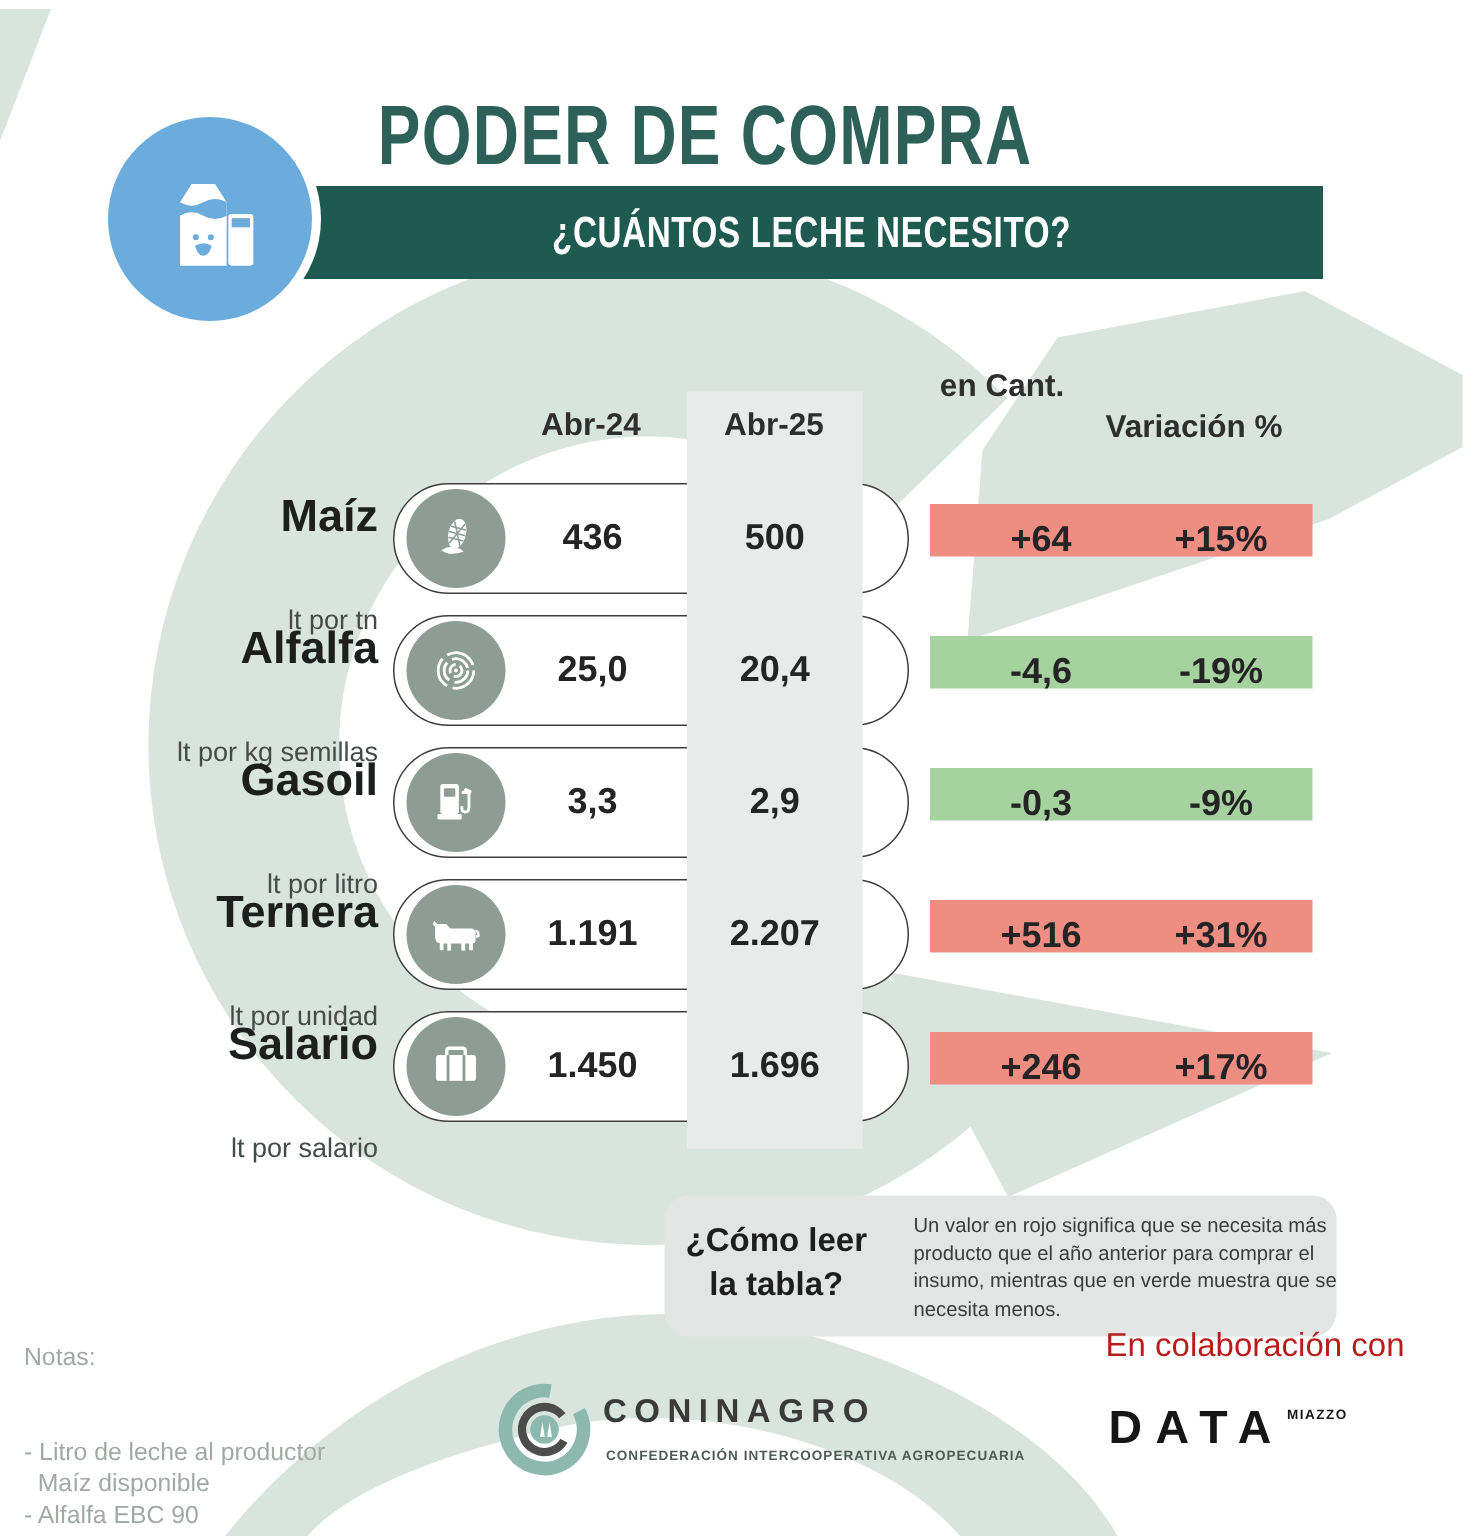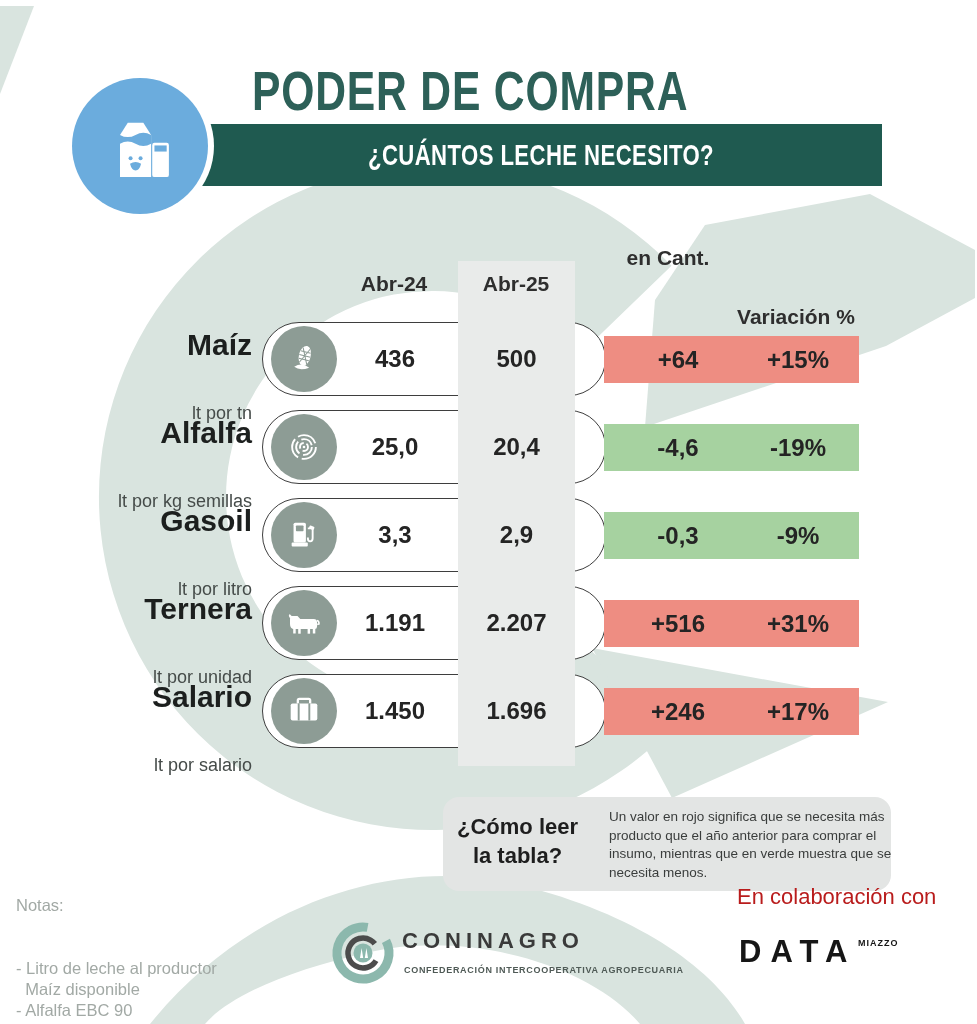--- a/index.html
+++ b/index.html
@@ -29,21 +29,21 @@
   
   .colhead{position:absolute;z-index:5;font-weight:bold;font-size:21px;color:#2e2e2e;text-align:center;white-space:nowrap;}
   .gray-col{position:absolute;left:458px;top:261px;width:117px;height:505px;background:#e9ebea;z-index:2;}
   
   .row-label{position:absolute;left:6px;width:246px;text-align:right;z-index:3;}
   .row-label .nm{font-size:30px;font-weight:bold;color:#1c1f1e;line-height:34px;white-space:nowrap;}
   .row-label .un{font-size:18px;color:#454b49;line-height:23px;white-space:nowrap;margin-top:40px;}
   .pill{position:absolute;left:262px;width:344px;height:74px;background:#fff;border:1.6px solid #3e3e3e;border-radius:38px;box-sizing:border-box;z-index:1;}
   .icon-circle{position:absolute;left:271px;width:66px;height:66px;border-radius:50%;background:#8d9c95;z-index:2;display:flex;align-items:center;justify-content:center;}
   .val{position:absolute;z-index:3;font-size:24px;font-weight:bold;color:#242424;text-align:center;line-height:28px;}
-  .band{position:absolute;left:604px;width:255px;height:47px;z-index:1;}
+  .band{position:absolute;left:620px;width:255px;height:35px;z-index:1;}
   .band.red{background:#ee8d82;}
   .band.green{background:#a6d2a0;}
   .band .bv{position:absolute;top:0;height:47px;line-height:47px;font-size:24px;font-weight:bold;color:#242424;text-align:center;}
   .band .bv.c{left:12px;width:124px;}
   .band .bv.p{left:138px;width:112px;}
   
   .legend-box{position:absolute;left:443px;top:797px;width:448px;height:94px;background:#e3e5e4;border-radius:16px;z-index:3;}
   .legend-q{position:absolute;left:457px;top:812px;z-index:4;font-size:22px;font-weight:bold;color:#1e1e1e;line-height:29px;text-align:center;}
   .legend-t{position:absolute;left:609px;top:808px;width:296px;z-index:4;font-size:13.5px;color:#3a3d3c;line-height:18.5px;}
   
@@ -89,21 +89,21 @@
       <rect x="58" y="44.5" width="11" height="5.5" fill="#6bacdd"></rect>
     </svg>
   </div>
 
   <div class="colhead" style="left:334px;top:272px;width:120px;">Abr-24</div>
   <div class="gray-col"></div>
   <div class="colhead" style="left:456px;top:272px;width:120px;">Abr-25</div>
   <div class="colhead" style="left:600px;top:243px;width:136px;">
     <span style="display:block;line-height:30px;">en Cant.</span>
   </div>
-  <div class="colhead" style="left:726px;top:273px;width:140px;margin-top:32px;">Variación %</div>
+  <div class="colhead" style="left:726px;top:273px;width:140px;">Variación %</div>
 
   <div id="rows">
       <div>
         <div class="row-label" style="top:328px">
           <div class="nm">Maíz</div>
           <div class="un">lt por tn</div>
         </div>
         <div class="pill" style="top:322px"></div>
         <div class="icon-circle" style="top:326px">
           <svg viewBox="0 0 40 40" width="38" height="38">

